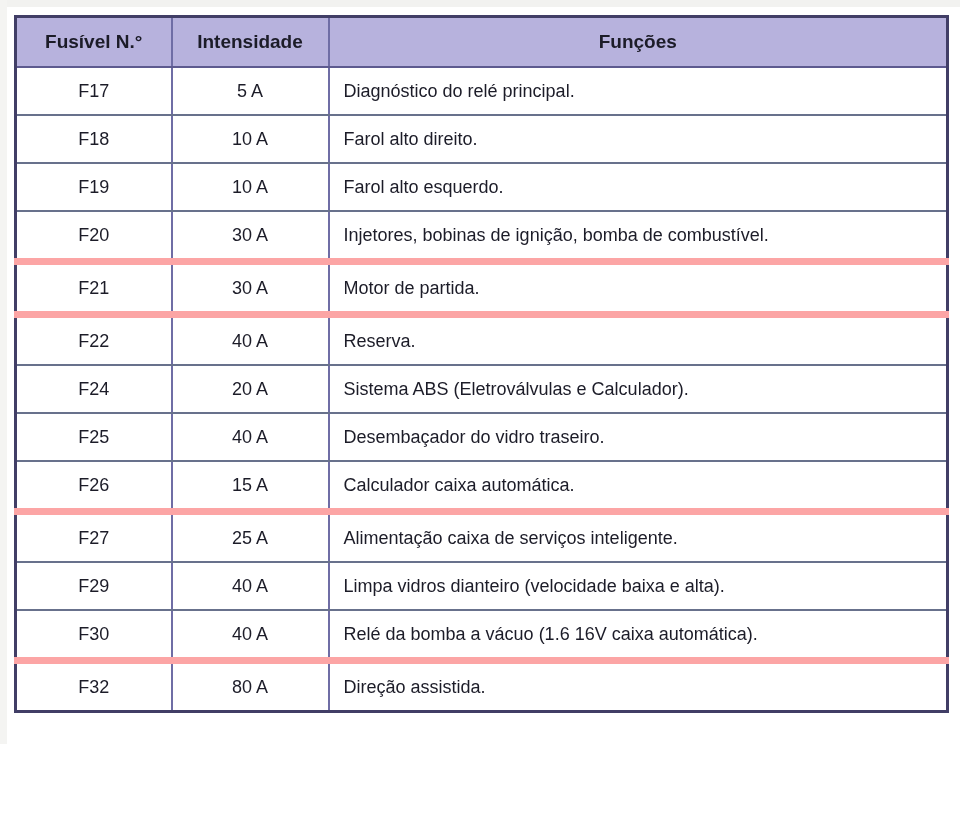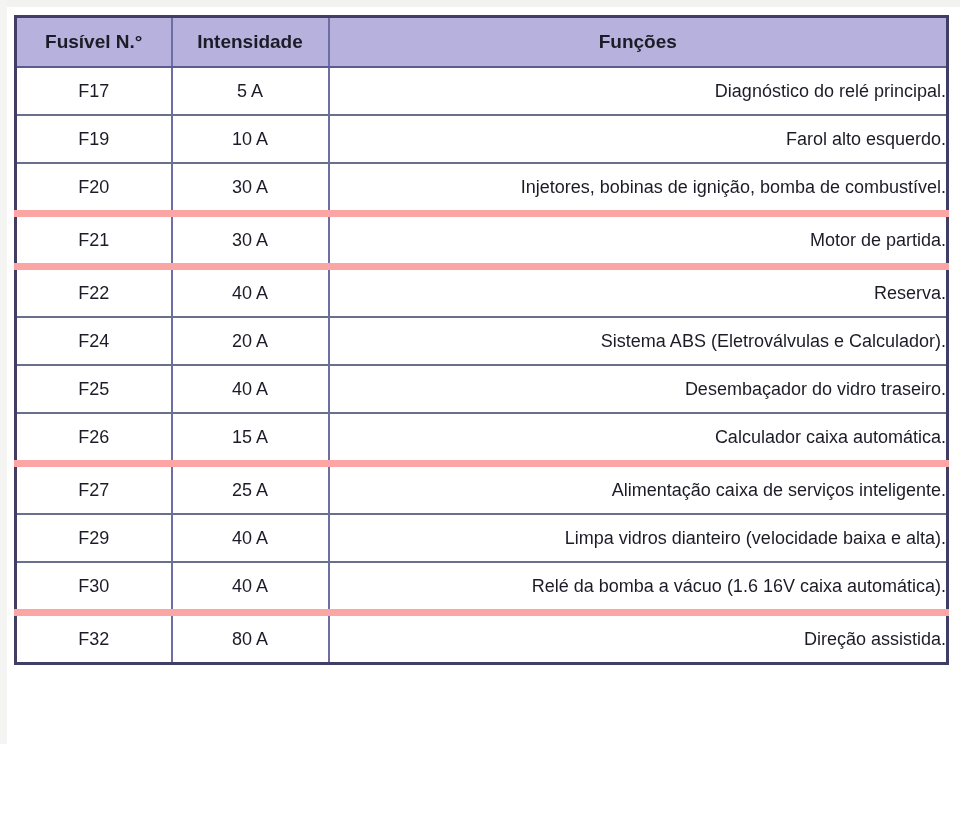--- a/index.html
+++ b/index.html
@@ -62,21 +62,21 @@
     height: 46px;
     background: #ffffff;
     font-size: 18px;
     vertical-align: middle;
   }
   td.fuse-cell, td.amp-cell {
     text-align: center;
     font-weight: normal;
   }
   td.func-cell {
-    text-align: right;
+    text-align: left;
     padding-left: 14px;
     font-weight: normal;
     border-radius: 19px;
   }
   tr.thick-top > td {
     border-top: 7px solid #fca5a5;
   }
 </style>
 </head>
 <body>
@@ -96,20 +96,25 @@
         <th>Fusível N.°</th>
         <th>Intensidade</th>
         <th>Funções</th>
       </tr>
     </thead>
     <tbody id="fuse-tbody">
         <tr>
           <td class="fuse-cell">F17</td>
           <td class="amp-cell">5 A</td>
           <td class="func-cell">Diagnóstico do relé principal.</td>
+        </tr>
+        <tr>
+          <td class="fuse-cell">F18</td>
+          <td class="amp-cell">10 A</td>
+          <td class="func-cell">Farol alto direito.</td>
         </tr>
         <tr>
           <td class="fuse-cell">F19</td>
           <td class="amp-cell">10 A</td>
           <td class="func-cell">Farol alto esquerdo.</td>
         </tr>
         <tr>
           <td class="fuse-cell">F20</td>
           <td class="amp-cell">30 A</td>
           <td class="func-cell">Injetores, bobinas de ignição, bomba de combustível.</td>

